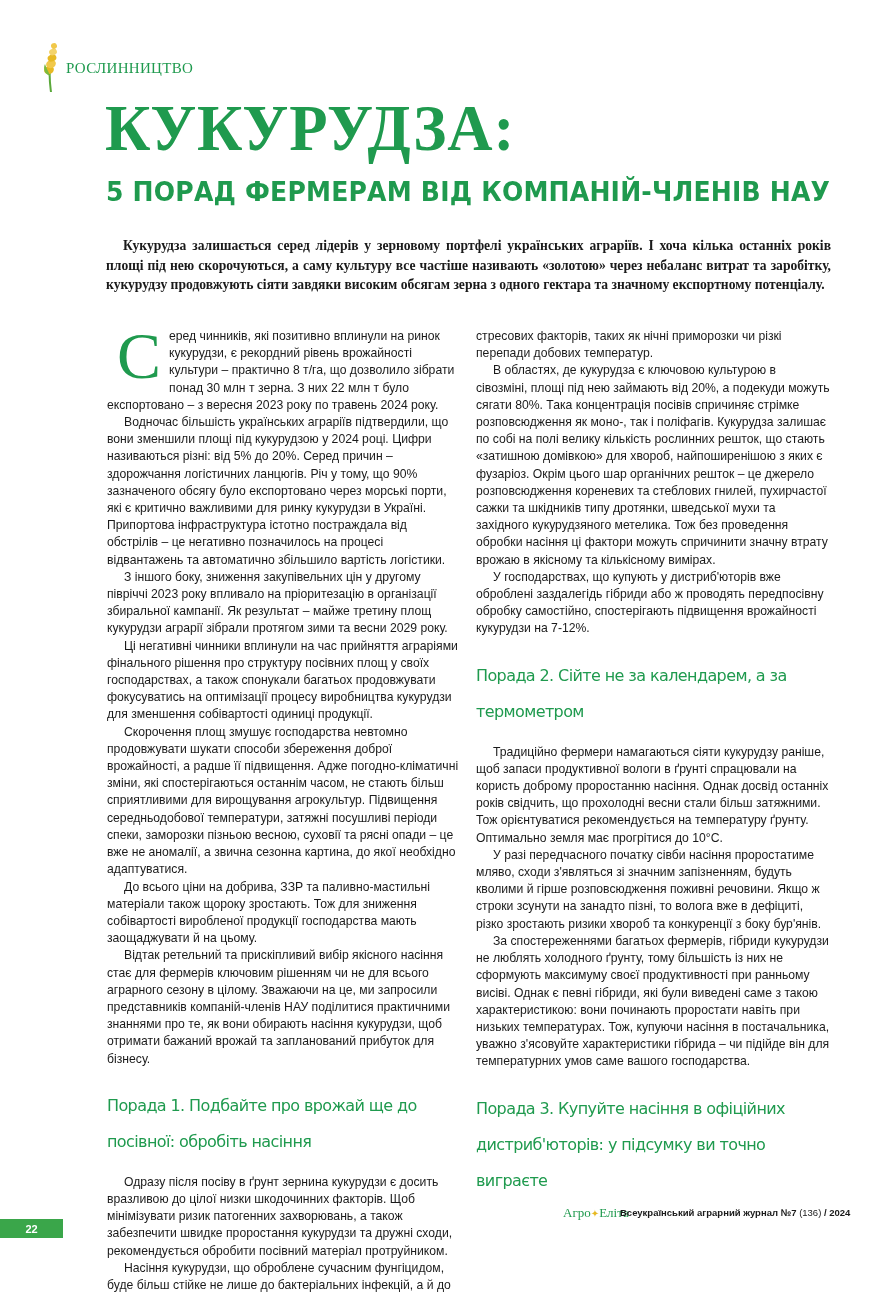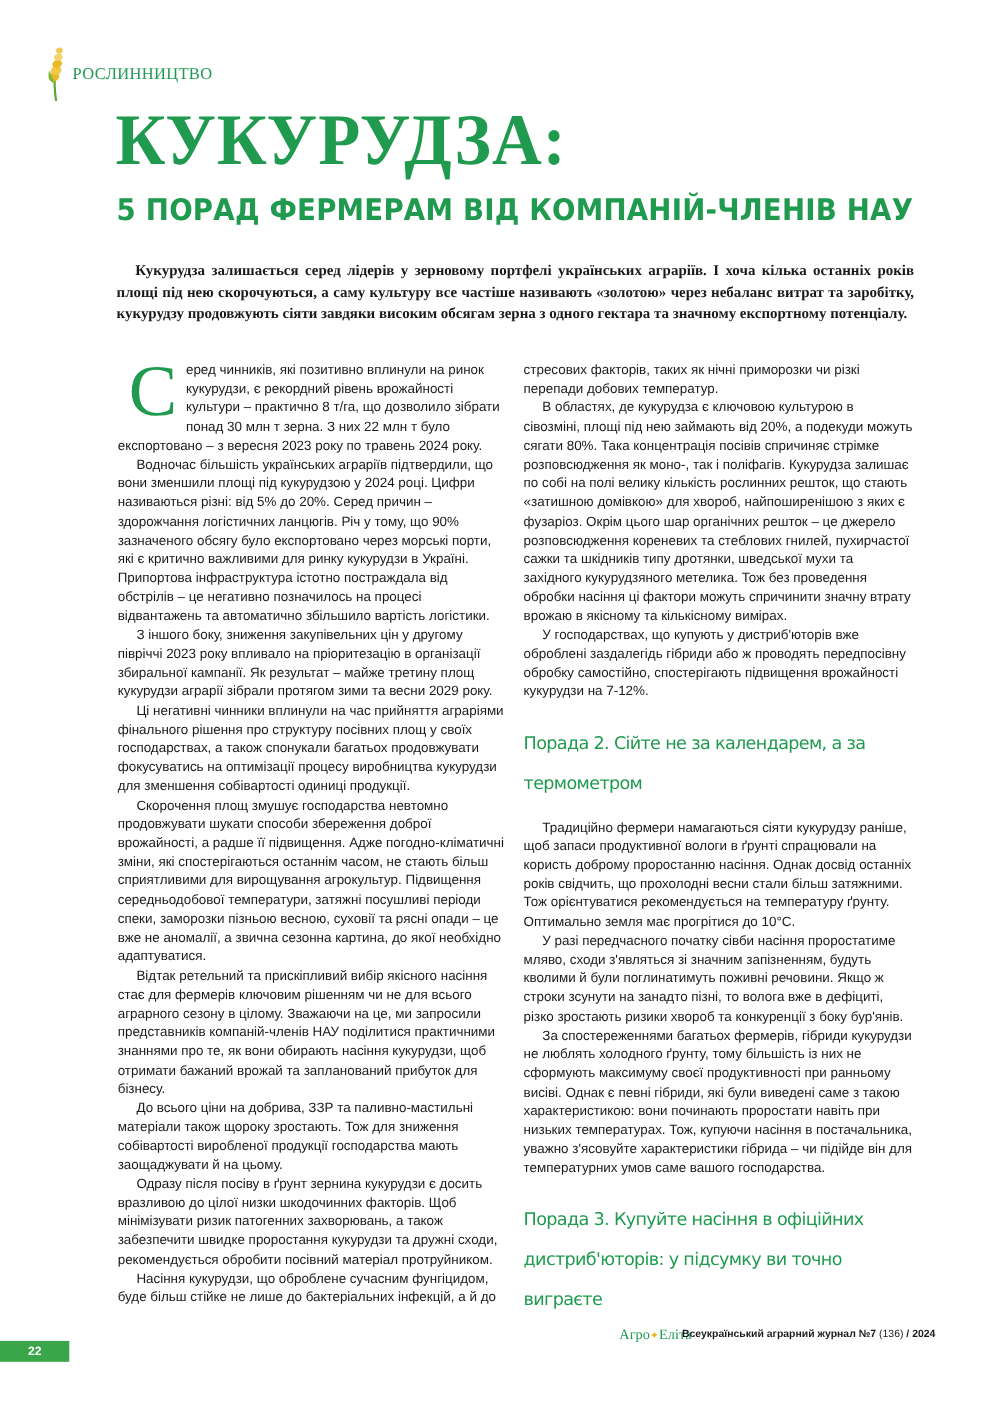--- a/index.html
+++ b/index.html
@@ -53,35 +53,36 @@
 <p class="lead">Кукурудза залишається серед лідерів у зерновому портфелі українських аграріїв. І хоча кілька останніх років площі під нею скорочуються, а саму культуру все частіше називають «золотою» через небаланс витрат та заробітку, кукурудзу продовжують сіяти завдяки високим обсягам зерна з одного гектара та значному експортному потенціалу.</p>
 
 <div class="col col-left">
   <p class="noindent">
     <span class="dropcap">С</span><span>еред чинників, які позитивно вплинули на ринок кукурудзи, є рекордний рівень врожайності культури – практично 8 т/га, що дозволило зібрати понад 30 млн т зерна. З них 22 млн т було експортовано – з вересня 2023 року по травень 2024 року.</span>
   </p>
   <p>Водночас більшість українських аграріїв підтвердили, що вони зменшили площі під кукурудзою у 2024 році. Цифри називаються різні: від 5% до 20%. Серед причин – здорожчання логістичних ланцюгів. Річ у тому, що 90% зазначеного обсягу було експортовано через морські порти, які є критично важливими для ринку кукурудзи в Україні. Припортова інфраструктура істотно постраждала від обстрілів – це негативно позначилось на процесі відвантажень та автоматично збільшило вартість логістики.</p>
   <p>З іншого боку, зниження закупівельних цін у другому півріччі 2023 року впливало на пріоритезацію в організації збиральної кампанії. Як результат – майже третину площ кукурудзи аграрії зібрали протягом зими та весни 2029 року.</p>
   <p>Ці негативні чинники вплинули на час прийняття аграріями фінального рішення про структуру посівних площ у своїх господарствах, а також спонукали багатьох продовжувати фокусуватись на оптимізації процесу виробництва кукурудзи для зменшення собівартості одиниці продукції.</p>
   <p>Скорочення площ змушує господарства невтомно продовжувати шукати способи збереження доброї врожайності, а радше її підвищення. Адже погодно-кліматичні зміни, які спостерігаються останнім часом, не стають більш сприятливими для вирощування агрокультур. Підвищення середньодобової температури, затяжні посушливі періоди спеки, заморозки пізньою весною, суховії та рясні опади – це вже не аномалії, а звична сезонна картина, до якої необхідно адаптуватися.</p>
+  <p>До всього ціни на добрива, ЗЗР та паливно-мастильні матеріали також щороку зростають. Тож для зниження собівартості виробленої продукції господарства мають заощаджувати й на цьому.</p>
   <p>Відтак ретельний та прискіпливий вибір якісного насіння стає для фермерів ключовим рішенням чи не для всього аграрного сезону в цілому. Зважаючи на це, ми запросили представників компаній-членів НАУ поділитися практичними знаннями про те, як вони обирають насіння кукурудзи, щоб отримати бажаний врожай та запланований прибуток для бізнесу.</p>
-  <p>До всього ціни на добрива, ЗЗР та паливно-мастильні матеріали також щороку зростають. Тож для зниження собівартості виробленої продукції господарства мають заощаджувати й на цьому.</p>
 
+  <h3 class="tip-heading">Порада 1. Подбайте про врожай ще до посівної: обробіть насіння</h3>
   <p>Одразу після посіву в ґрунт зернина кукурудзи є досить вразливою до цілої низки шкодочинних факторів. Щоб мінімізувати ризик патогенних захворювань, а також забезпечити швидке проростання кукурудзи та дружні сходи, рекомендується обробити посівний матеріал протруйником.</p>
   <p>Насіння кукурудзи, що оброблене сучасним фунгіцидом, буде більш стійке не лише до бактеріальних інфекцій, а й до</p>
 </div>
 
 <div class="col col-right">
   <p class="noindent">стресових факторів, таких як нічні приморозки чи різкі перепади добових температур.</p>
   <p>В областях, де кукурудза є ключовою культурою в сівозміні, площі під нею займають від 20%, а подекуди можуть сягати 80%. Така концентрація посівів спричиняє стрімке розповсюдження як моно-, так і поліфагів. Кукурудза залишає по собі на полі велику кількість рослинних решток, що стають «затишною домівкою» для хвороб, найпоширенішою з яких є фузаріоз. Окрім цього шар органічних решток – це джерело розповсюдження кореневих та стеблових гнилей, пухирчастої сажки та шкідників типу дротянки, шведської мухи та західного кукурудзяного метелика. Тож без проведення обробки насіння ці фактори можуть спричинити значну втрату врожаю в якісному та кількісному вимірах.</p>
   <p>У господарствах, що купують у дистриб'юторів вже оброблені заздалегідь гібриди або ж проводять передпосівну обробку самостійно, спостерігають підвищення врожайності кукурудзи на 7-12%.</p>
 
   <h3 class="tip-heading">Порада 2. Сійте не за календарем, а за термометром</h3>
   <p>Традиційно фермери намагаються сіяти кукурудзу раніше, щоб запаси продуктивної вологи в ґрунті спрацювали на користь доброму проростанню насіння. Однак досвід останніх років свідчить, що прохолодні весни стали більш затяжними. Тож орієнтуватися рекомендується на температуру ґрунту. Оптимально земля має прогрітися до 10°С.</p>
-  <p>У разі передчасного початку сівби насіння проростатиме мляво, сходи з'являться зі значним запізненням, будуть кволими й були поглинатимуть поживні речовини. Якщо ж строки зсунути на занадто пізні, то волога вже в дефіциті, різко зростають ризики хвороб та конкуренції з боку бур'янів.</p>
+  <p>У разі передчасного початку сівби насіння проростатиме мляво, сходи з'являться зі значним запізненням, будуть кволими й гірше розповсюдження поживні речовини. Якщо ж строки зсунути на занадто пізні, то волога вже в дефіциті, різко зростають ризики хвороб та конкуренції з боку бур'янів.</p>
   <p>За спостереженнями багатьох фермерів, гібриди кукурудзи не люблять холодного ґрунту, тому більшість із них не сформують максимуму своєї продуктивності при ранньому висіві. Однак є певні гібриди, які були виведені саме з такою характеристикою: вони починають проростати навіть при низьких температурах. Тож, купуючи насіння в постачальника, уважно з'ясовуйте характеристики гібрида – чи підійде він для температурних умов саме вашого господарства.</p>
 
   <h3 class="tip-heading">Порада 3. Купуйте насіння в офіційних дистриб'юторів: у підсумку ви точно виграєте</h3>
 </div>
 
 <div class="footer-page">
   <span>22</span>
 </div>
 <div class="footer-brand">
   <span>Агро</span><span class="star">✦</span><span>Еліта</span>

